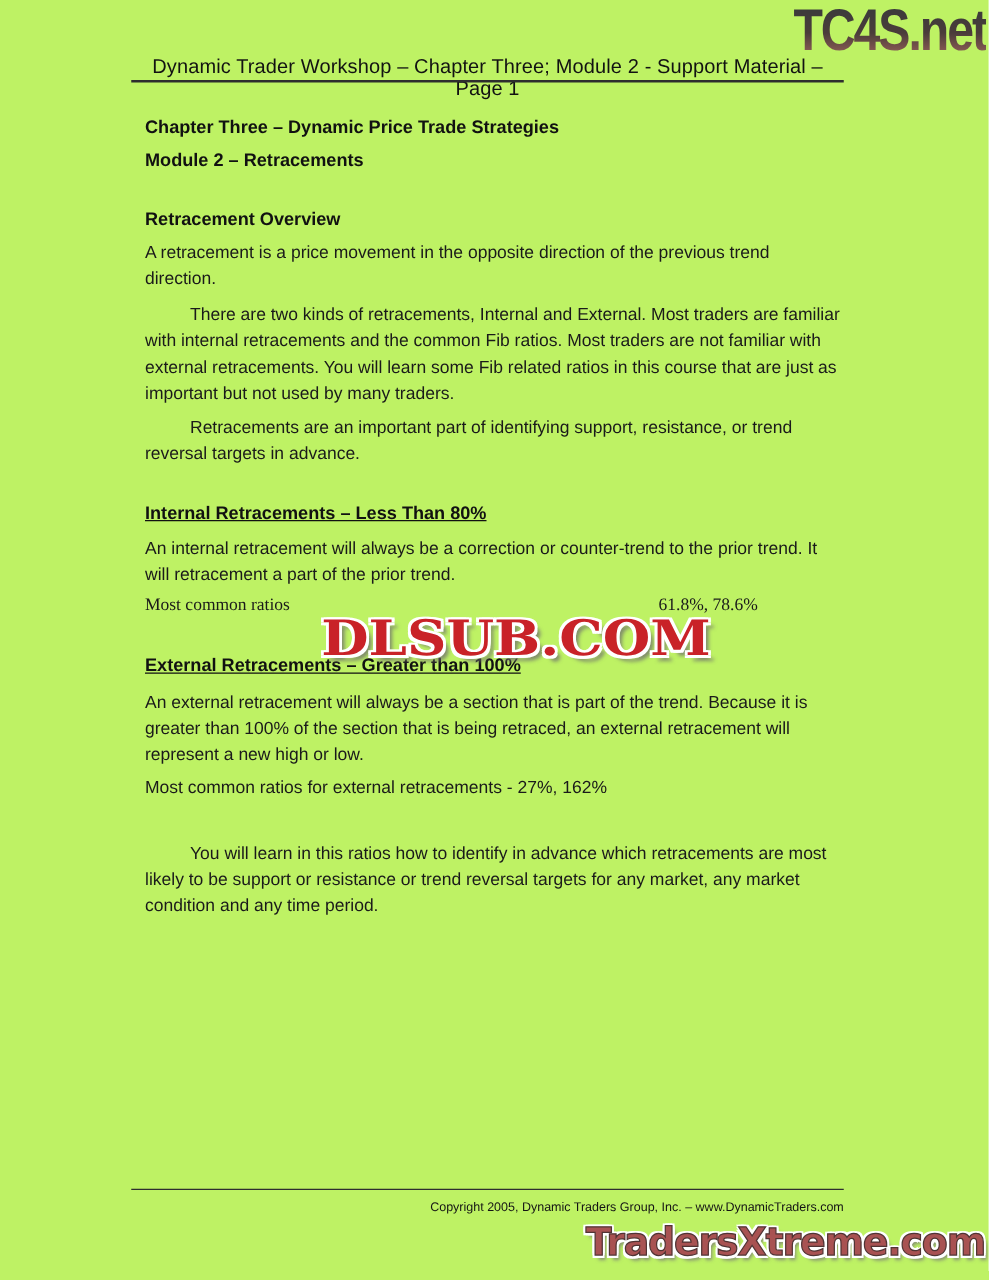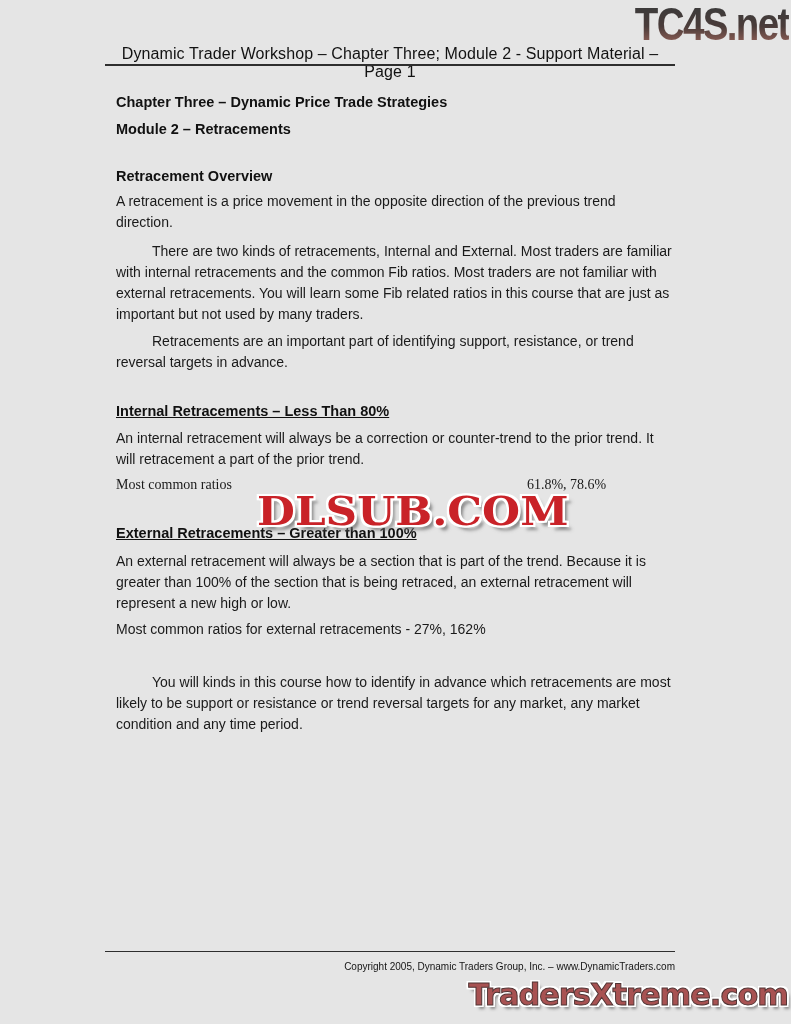--- a/index.html
+++ b/index.html
@@ -1,18 +1,18 @@
 <!DOCTYPE html>
 <html><head>
 <meta charset="utf-8">
 <style>
   * { margin:0; padding:0; box-sizing:border-box; }
   html,body { background:#ffffff; }
   body { width:791px; height:1024px; font-family:"Liberation Sans", sans-serif; color:#1a1a1a; }
-  .page { position:relative; width:791px; height:1024px; background:#e5e5e5; overflow:hidden; }
+  .page { position:relative; width:791px; height:1024px; background:#bef264; overflow:hidden; }
 
   
   .header-title {
     position:absolute; top:45px; left:105px; width:570px;
     text-align:center; font-size:16px; color:#121212; letter-spacing:.1px;
   }
   .header-rule {
     position:absolute; top:64px; left:105px; width:570px;
     border:0; border-top:2px solid #2e2e2e;
   }
@@ -104,21 +104,21 @@
     <p class="p4 p-indent"><span>Retracements are an important part of identifying support, resistance, or trend reversal targets </span><span class="u">in advance</span><span>.</span></p>
 
     <h2 class="h-underline h-internal">Internal Retracements – Less Than 80%</h2>
     <p class="p-internal">An internal retracement will always be a correction or counter-trend to the prior trend. It will retracement a part of the prior trend.</p>
     <p class="p-ratios-int"><span>Most common ratios</span><span class="wm-gap"></span><span>61.8%, 78.6%</span></p>
 
     <h2 class="h-underline h-external">External Retracements – Greater than 100%</h2>
     <p class="p-external">An external retracement will always be a section that is part of the trend. Because it is greater than 100% of the section that is being retraced, an external retracement will represent a new high or low.</p>
     <p class="p-ratios-ext">Most common ratios for external retracements - 27%, 162%</p>
 
-    <p class="p-closing p-indent"><span>You will kinds in this course how to identify </span><span class="u">in advance</span><span> which retracements are most likely to be support or resistance or trend reversal targets for any market, any market condition and any time period.</span></p>
+    <p class="p-closing p-indent"><span>You will learn in this ratios how to identify </span><span class="u">in advance</span><span> which retracements are most likely to be support or resistance or trend reversal targets for any market, any market condition and any time period.</span></p>
   </div>
 
   <div class="wm-dlsub">DLSUB.COM</div>
 
   <hr class="footer-rule">
   <div class="footer-copy">Copyright 2005, Dynamic Traders Group, Inc. – www.DynamicTraders.com</div>
 
   <div class="wm-tx">TradersXtreme.com</div>
 
 </div>

